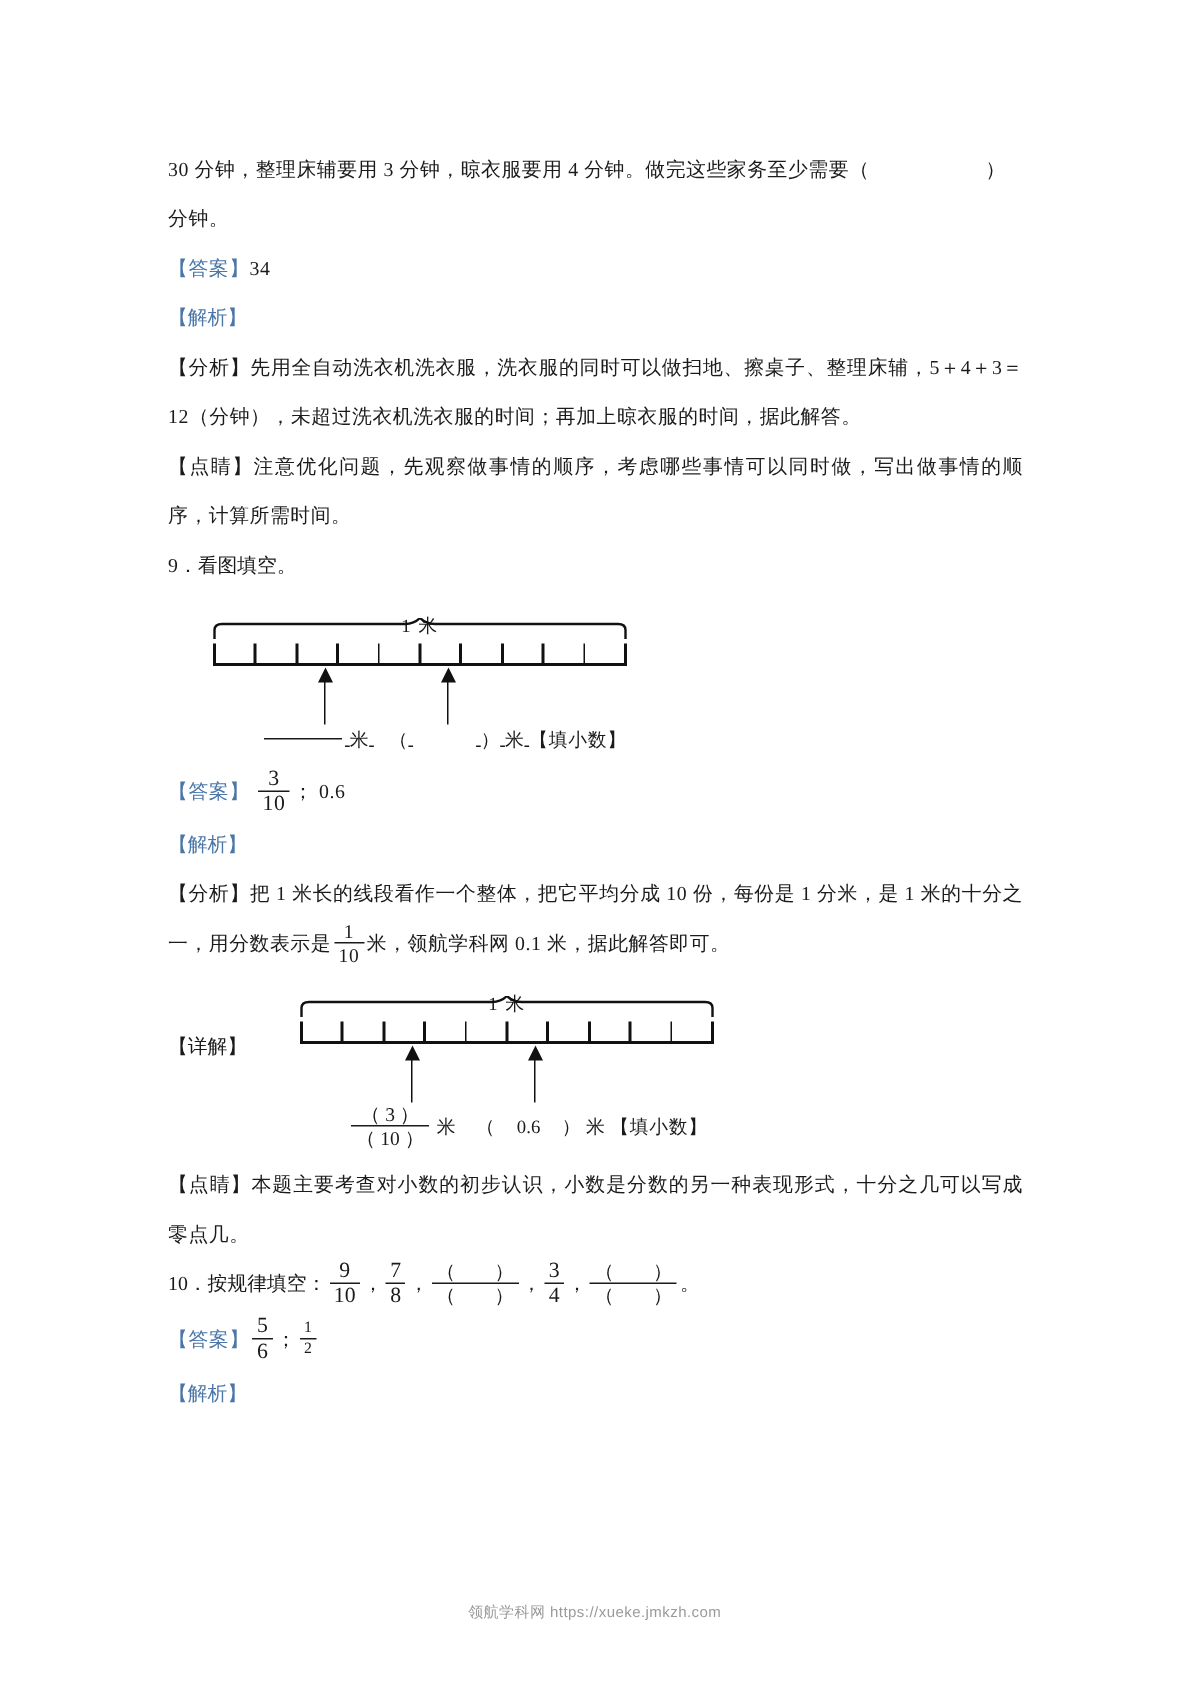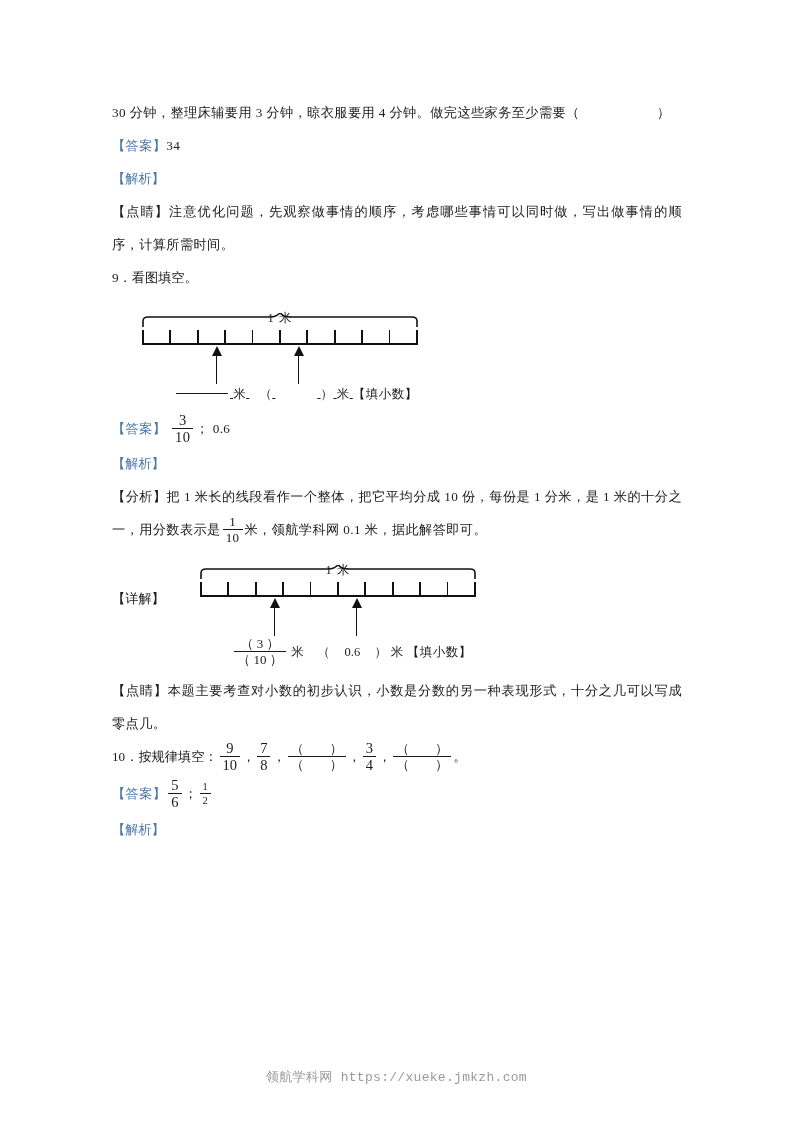--- a/index.html
+++ b/index.html
@@ -183,44 +183,48 @@
     font-size: 13.2px;
   }
 
   
   .footer {
     position: absolute;
     left: 0;
     top: 1068px;
     width: 793px;
     text-align: center;
-    font-size: 13px;
+    font-size: 10px;
     color: #9a9a9a;
-    font-family: Liberation Mono, monospace;
+    font-family: Liberation Sans, sans-serif;
     letter-spacing: 0.3px;
   }
 </style>
 </head>
 <body>
 
 <div class="page">
   <div class="content">
 
     <p class="para">
       <span>30 分钟，整理床辅要用 3 分钟，晾衣服要用 4 分钟。做完这些家务至少需要（</span>
       <span class="blank-paren"></span>
       <span>）</span>
     </p>
+    <p class="para">分钟。</p>
 
     <p class="para">
       <span class="tag">【答案】</span><span>34</span>
     </p>
 
     <p class="blue-line">【解析】</p>
 
+    <p class="para">
+      <span>【分析】</span><span>先用全自动洗衣机洗衣服，洗衣服的同时可以做扫地、擦桌子、整理床辅，5＋4＋3＝12（分钟），未超过洗衣机洗衣服的时间；再加上晾衣服的时间，据此解答。</span>
+    </p>
 
 
     <p class="para">
       <span>【点睛】</span><span>注意优化问题，先观察做事情的顺序，考虑哪些事情可以同时做，写出做事情的顺序，计算所需时间。</span>
     </p>
 
     <p class="qnum">
       <span>9．</span><span>看图填空。</span>
     </p>
 

